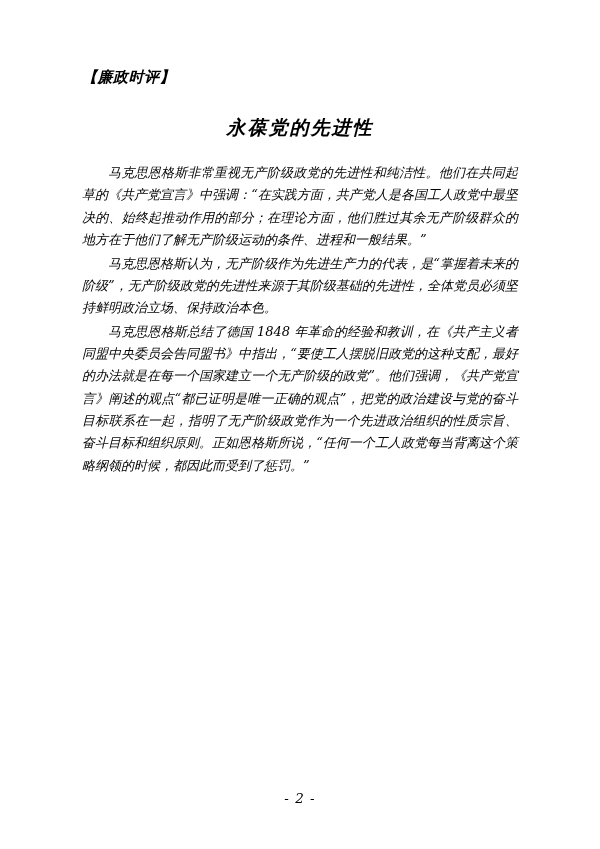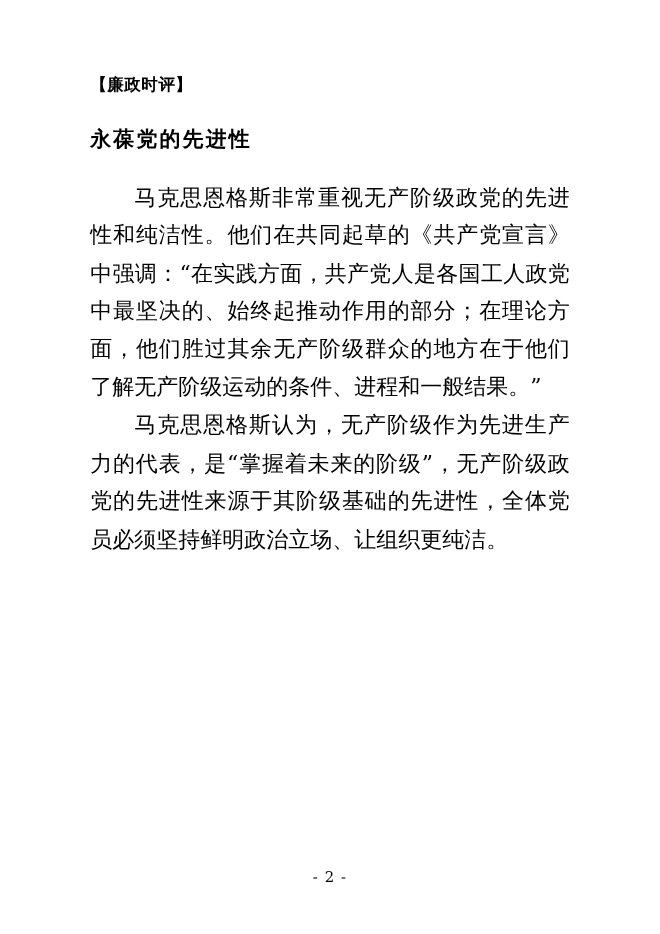--- a/index.html
+++ b/index.html
@@ -15,43 +15,45 @@
     position: relative;
     overflow: hidden;
   }
   .page {
     position: absolute;
     left: 0;
     top: 0;
     width: 600px;
     height: 849px;
     background: #fff;
+    font-style: italic;
   }
   .content {
     position: absolute;
     left: 82px;
     top: 68px;
     width: 436px;
   }
   .kicker {
     font-size: 15px;
     font-weight: bold;
     letter-spacing: 0.5px;
     margin: 0 0 26px 0;
     line-height: 1.3;
   }
   .doc-title {
     font-size: 19px;
     font-weight: bold;
+    text-align: center;
     letter-spacing: 2px;
     margin: 0 0 22px 0;
     line-height: 1.4;
   }
   p.para {
-    font-size: 20px;
+    font-size: 13px;
     line-height: 1.72;
     margin: 0 0 1px 0;
     text-align: justify;
     text-justify: inter-ideograph;
     text-indent: 2em;
   }
   .page-number {
     position: absolute;
     left: 0;
     top: 790px;
@@ -62,16 +64,17 @@
   }
 </style>
 </head>
 <body>
 
 <div class="page">
   <div class="content">
     <div class="kicker">【廉政时评】</div>
     <h1 class="doc-title">永葆党的先进性</h1>
     <p class="para">马克思恩格斯非常重视无产阶级政党的先进性和纯洁性。他们在共同起草的《共产党宣言》中强调：“在实践方面，共产党人是各国工人政党中最坚决的、始终起推动作用的部分；在理论方面，他们胜过其余无产阶级群众的地方在于他们了解无产阶级运动的条件、进程和一般结果。”</p>
-    <p class="para">马克思恩格斯认为，无产阶级作为先进生产力的代表，是“掌握着未来的阶级”，无产阶级政党的先进性来源于其阶级基础的先进性，全体党员必须坚持鲜明政治立场、让组织更纯洁。</p>
+    <p class="para">马克思恩格斯认为，无产阶级作为先进生产力的代表，是“掌握着未来的阶级”，无产阶级政党的先进性来源于其阶级基础的先进性，全体党员必须坚持鲜明政治立场、保持政治本色。</p>
+    <p class="para">马克思恩格斯总结了德国 1848 年革命的经验和教训，在《共产主义者同盟中央委员会告同盟书》中指出，“要使工人摆脱旧政党的这种支配，最好的办法就是在每一个国家建立一个无产阶级的政党”。他们强调，《共产党宣言》阐述的观点“都已证明是唯一正确的观点”，把党的政治建设与党的奋斗目标联系在一起，指明了无产阶级政党作为一个先进政治组织的性质宗旨、奋斗目标和组织原则。正如恩格斯所说，“任何一个工人政党每当背离这个策略纲领的时候，都因此而受到了惩罚。”</p>
   </div>
   <div class="page-number">- 2 -</div>
 </div>
 
 </body></html>

